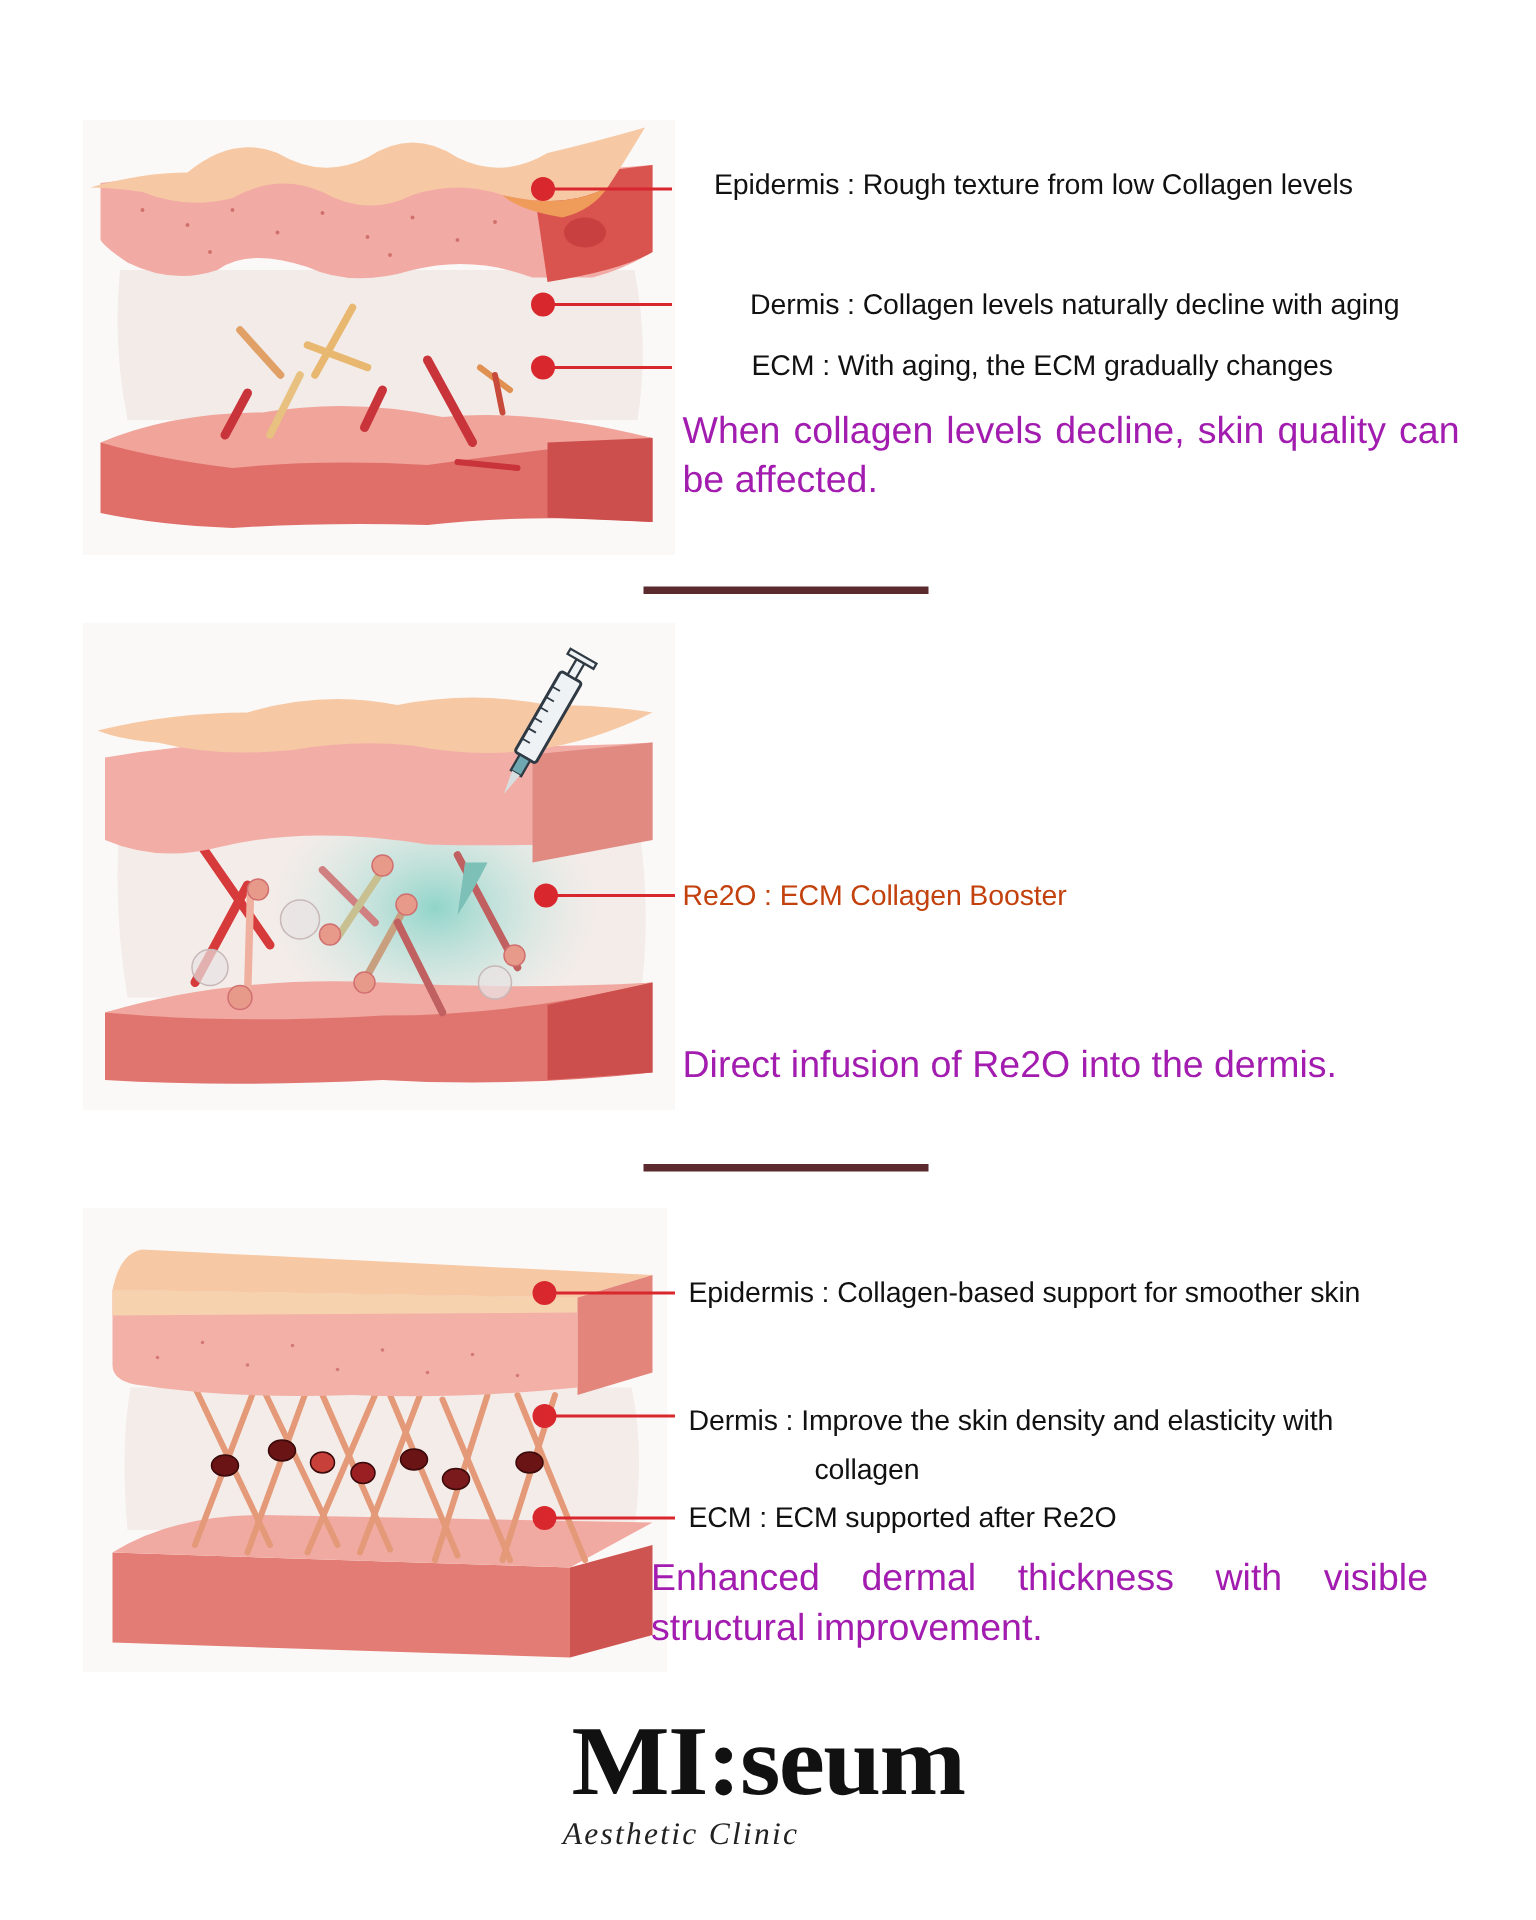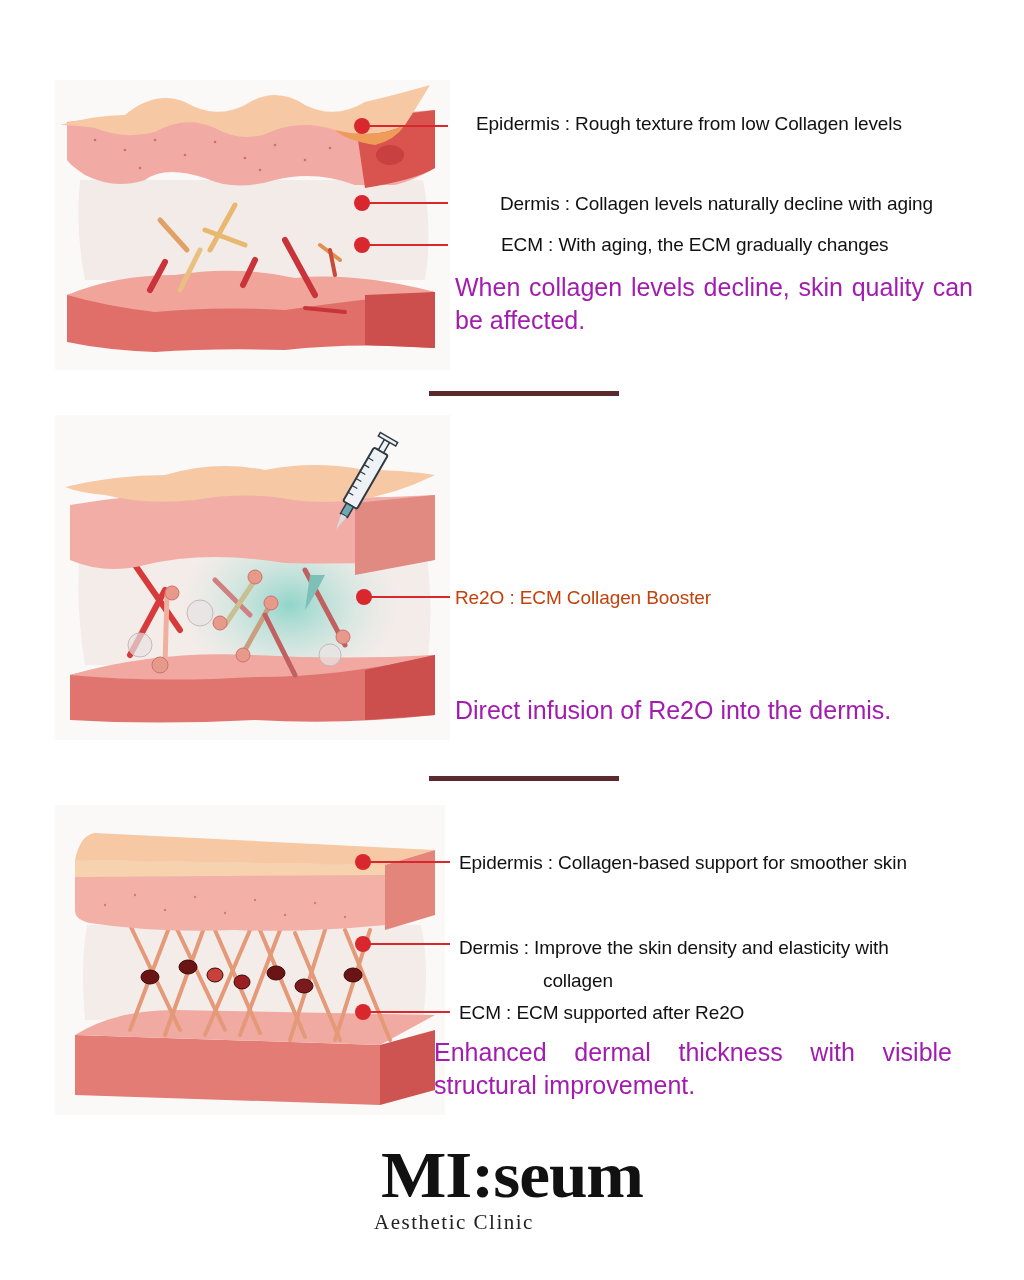--- a/index.html
+++ b/index.html
@@ -11,21 +11,21 @@
   .leader { position: absolute; height: 2px; background: #d9272e; }
   .dot { position: absolute; width: 16px; height: 16px; border-radius: 50%; background: #d9272e; }
   .label { position: absolute; font-size: 19px; white-space: nowrap; color: #111; letter-spacing: -0.1px; }
   .label.teal { color: #c2410c; }
   .summary { position: absolute; font-size: 25px; line-height: 33px; color: #a21caf; text-align: justify; text-align-last: left; }
   .divider { position: absolute; left: 429px; width: 190px; height: 5px; background: #5a2a2e; }
   .logo-main { position: absolute; left: 0; top: 1140px; width: 1024px; text-align: center;
                font-family: "Liberation Serif", "DejaVu Serif", serif; font-weight: bold;
                font-size: 66px; letter-spacing: -1px; color: #111; line-height: 70px; transform: scaleX(1.05); }
   .logo-sub { position: absolute; left: 0; top: 1210px; width: 908px; text-align: center;
-              font-family: "Liberation Serif", "DejaVu Serif", serif; 
+              font-family: "Liberation Serif", "DejaVu Serif", serif; font-style: italic;
               font-size: 21px; letter-spacing: 1.5px; color: #222; }
 </style>
 </head>
 <body>
 
 <div class="panel">
   <div class="illus" style="left:55px; top:80px;">
     <svg width="395" height="290" viewBox="0 0 395 290">
       <rect x="0" y="0" width="395" height="290" fill="#fbf9f8"></rect>
 

